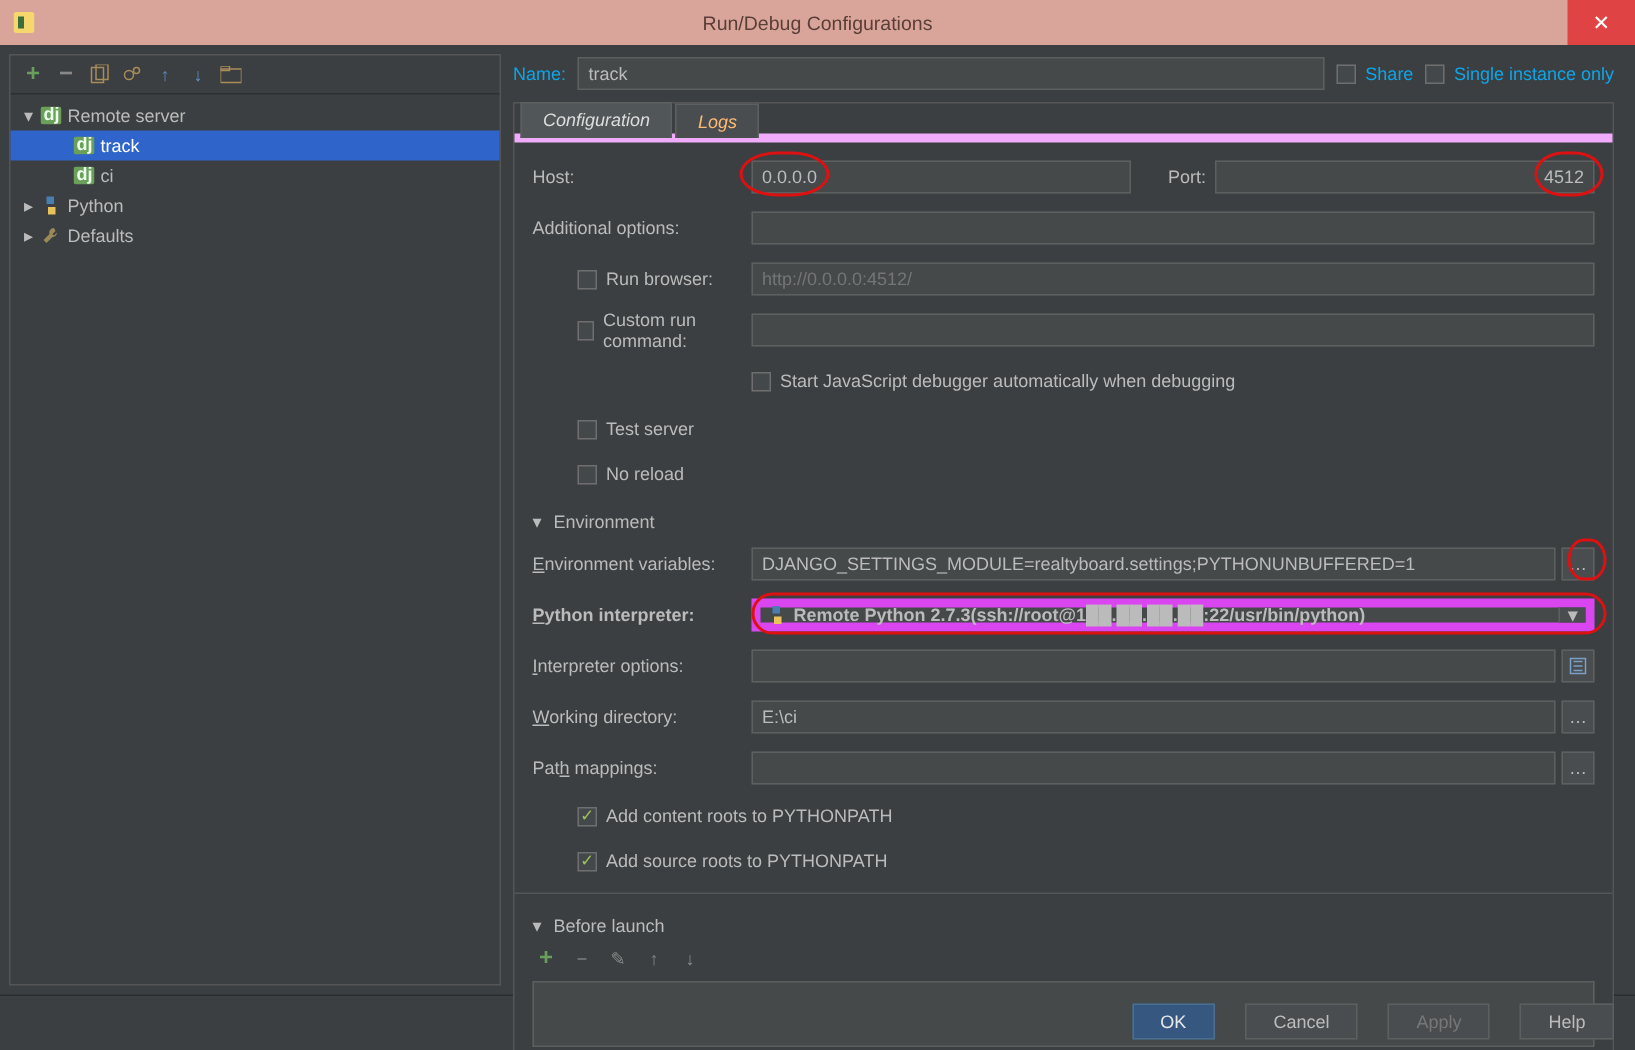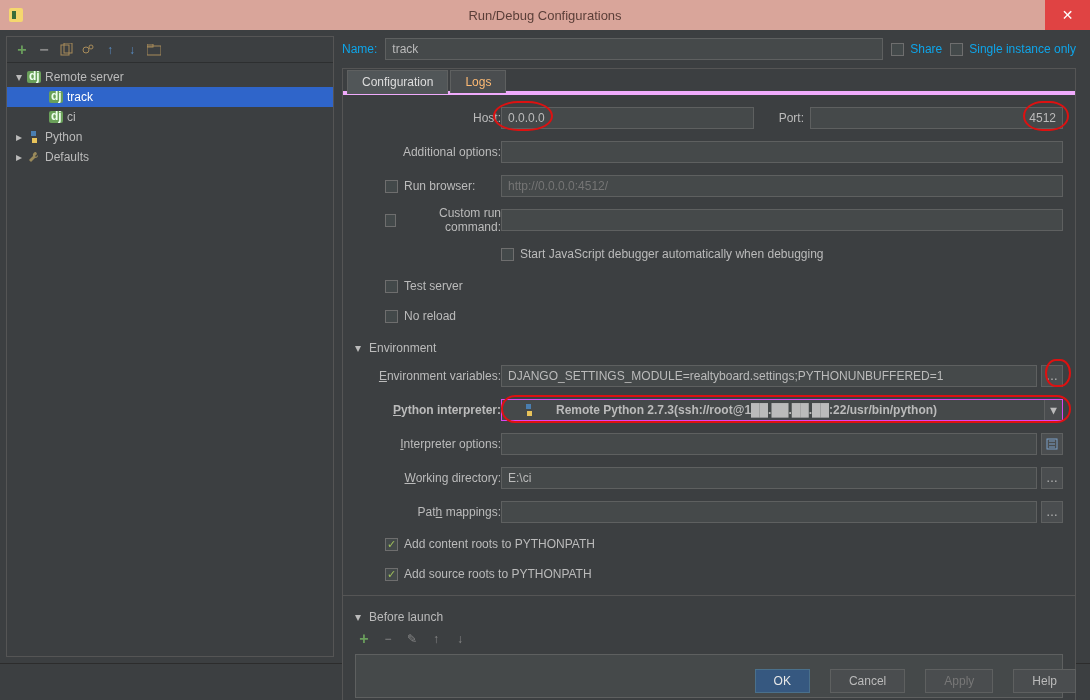--- a/index.html
+++ b/index.html
@@ -19,35 +19,35 @@
 .tree-row .icon{width:18px;display:inline-flex;align-items:center;justify-content:center;}
 .tree-row .lbl{padding-left:2px;}
 .tree-row.indent2{padding-left:40px;}
 .right-pane{flex:1;padding:0 8px;display:flex;flex-direction:column;}
 .namebar{height:30px;display:flex;align-items:center;gap:8px;margin-top:2px;}
 .namebar label{color:#0ea5e9;}
 .namebar input{flex:1;height:22px;background:#45494a;border:1px solid #5e6060;color:#bbb;padding:0 6px;}
 .chk{display:flex;align-items:center;gap:6px;color:#bbb;}
 .chk .box{width:13px;height:13px;border:1px solid #6e6e6e;background:#43494a;display:inline-flex;align-items:center;justify-content:center;}
 .main-panel{flex:1;background:#3c3f41;border:1px solid #555;margin-top:8px;display:flex;flex-direction:column;}
-.tabs{height:26px;display:flex;align-items:flex-start;padding-left:4px;border-bottom:4px solid #f0abfc;}
+.tabs{height:26px;display:flex;align-items:center;padding-left:4px;border-bottom:6px solid #f0abfc;font-style:italic;}
 .tab{padding:4px 14px;background:#4a4d4f;border:1px solid #5e6060;border-bottom:none;color:#fdba74;margin-right:2px;cursor:pointer;position:relative;top:1px;}
 .tab.active{background:#515658;color:#ddd;border-bottom:1px solid #515658;}
 .form{padding:10px 12px;display:flex;flex-direction:column;gap:8px;overflow:auto;}
 .row{display:flex;align-items:center;height:26px;}
-.row .lab{width:146px;color:#bbb;text-align:right;}
+.row .lab{width:146px;color:#bbb;}
 .row .lab .u{text-decoration:underline;}
 .row input[type=text]{flex:1;height:22px;background:#45494a;border:1px solid #5e6060;color:#bbb;padding:0 6px;}
 .row .port-lab{width:56px;text-align:right;padding-right:6px;color:#bbb;}
 .row .port-inp{width:60px;height:22px;background:#45494a;border:1px solid #5e6060;color:#bbb;text-align:right;padding:0 6px;}
 .row .small-btn{width:22px;height:22px;background:#4a4d4f;border:1px solid #5e6060;margin-left:4px;display:flex;align-items:center;justify-content:center;cursor:pointer;color:#bbb;}
 .row.indent .lab{padding-left:30px;}
 .section-hdr{display:flex;align-items:center;color:#bbb;margin-top:6px;cursor:pointer;}
 .section-hdr .tri{width:14px;}
-.interp-box{flex:1;height:22px;background:#45494a;border:1px solid #d946ef;color:#bbb;display:flex;align-items:center;padding:0 20px;gap:20px;position:relative;}
+.interp-box{flex:1;height:22px;background:#45494a;border:6px solid #d946ef;color:#bbb;display:flex;align-items:center;padding:0 4px;gap:4px;position:relative;}
 .interp-box .dd{position:absolute;right:0;top:0;width:18px;height:100%;background:#4a4d4f;border-left:1px solid #5e6060;display:flex;align-items:center;justify-content:center;}
 .chkline{display:flex;align-items:center;gap:8px;padding-left:30px;height:22px;}
 .chkline .box.checked::after{content:"✓";color:#a0c15a;font-size:11px;line-height:11px;}
 .before-launch{border-top:1px solid #555;padding:8px 12px;}
 .bl-body{height:44px;border:1px solid #5e6060;background:#45494a;margin-top:6px;}
 .bl-tools{display:flex;gap:6px;margin-top:6px;}
 .bl-tools .tb{width:18px;height:18px;display:flex;align-items:center;justify-content:center;cursor:pointer;color:#888;}
 .footer{height:34px;display:flex;align-items:center;justify-content:flex-end;gap:20px;padding:0 14px;border-top:1px solid #2c2c2c;}
 .footer button{height:24px;padding:0 18px;background:#4a4d4f;border:1px solid #5e6060;color:#bbb;cursor:pointer;}
 .footer button.primary{background:#365880;border-color:#4a708b;color:#e8e8e8;}

